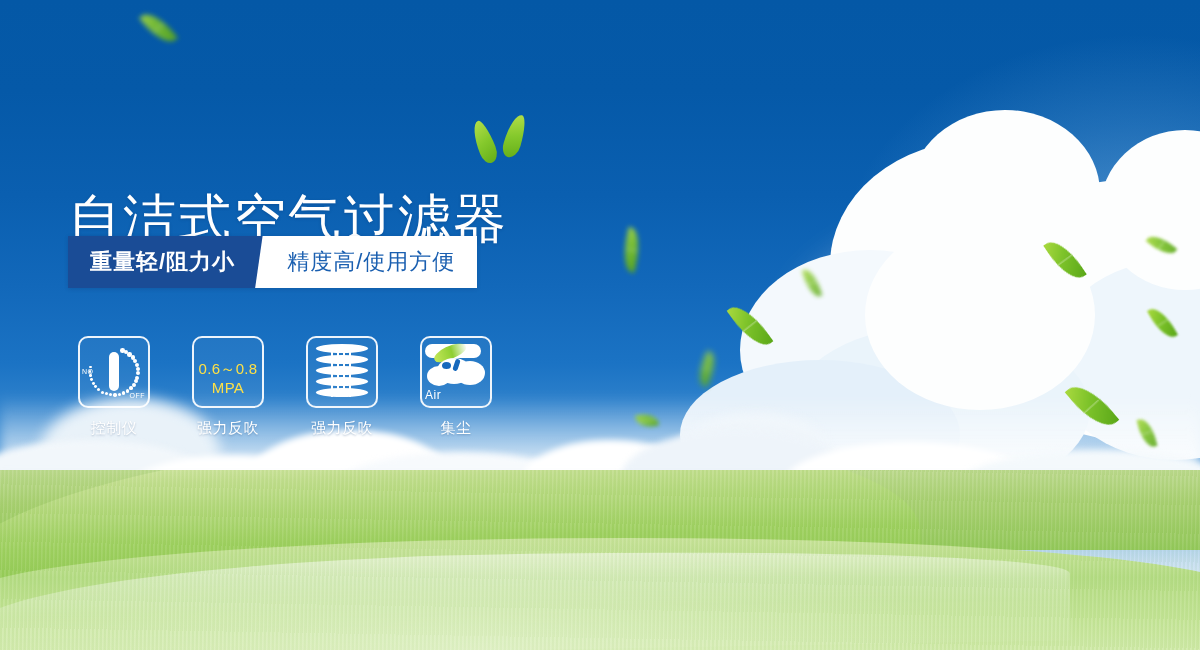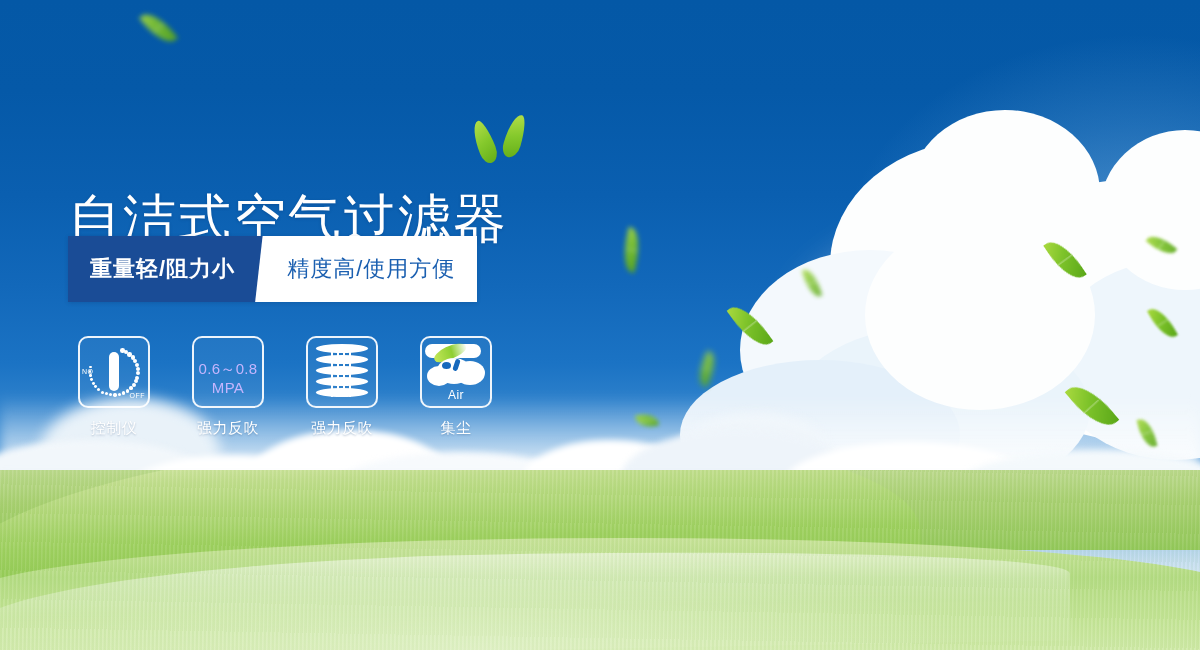--- a/index.html
+++ b/index.html
@@ -157,21 +157,21 @@
     position:absolute; width:17px; height:44px;
     background:linear-gradient(160deg,#b7e04b 0%,#85c92c 50%,#63ad18 100%);
     border-radius:60% 40% 55% 45% / 72% 68% 32% 28%;
   }
   .sprout .sl-left  { left:6px;  top:14px; transform:rotate(-22deg); }
   .sprout .sl-right { left:36px; top:8px;  transform:rotate(16deg); }
 
   
   .subtitle-band {
     position:absolute; left:68px; top:236px;
-    height:66px; display:flex; align-items:stretch;
+    height:52px; display:flex; align-items:stretch;
     box-shadow:0 1px 4px rgba(0,35,80,0.18);
   }
   .sub-dark {
     background:#1a4c96;
     color:#ffffff;
     font-size:22px; font-weight:bold; letter-spacing:1px;
     display:flex; align-items:center; padding:0 20px 0 22px;
   }
   .sub-slant {
     width:22px; background:#1a4c96; position:relative;
@@ -196,21 +196,21 @@
   .feature { width:72px; display:flex; flex-direction:column; align-items:center; }
   .feature-box {
     width:72px; height:72px;
     border:2px solid rgba(255,255,255,0.92);
     border-radius:10px;
     background:rgba(255,255,255,0.05);
     display:flex; align-items:center; justify-content:center;
     position:relative; overflow:hidden;
   }
   .feature-text {
-    color:#c4b5fd; text-align:center; line-height:19px;
+    color:#fde047; text-align:center; line-height:19px;
     font-size:15px; letter-spacing:0.3px;margin-top:12px;
   }
   .feature-caption {
     margin-top:11px; color:#ffffff; font-size:15px;
     white-space:nowrap; letter-spacing:0.5px;
     text-shadow:0 1px 2px rgba(0,40,90,0.25);
   }
 
   
   .gauge { position:relative; width:62px; height:58px; }
@@ -248,21 +248,21 @@
   .airicon .cbase { left:3px; top:30px; width:56px; height:14px; border-radius:8px; background:#ffffff; }
   .airicon .swoosh {
     position:absolute; left:8px; top:2px; width:34px; height:13px;
     background:linear-gradient(100deg,#c6e85a 0%,#8fcf32 55%,rgba(143,207,50,0) 100%);
     border-radius:50% 60% 40% 50%;
     transform:rotate(-26deg);
   }
   .airicon .cut1 { position:absolute; left:17px; top:18px; width:9px; height:7px; border-radius:50%; background:#1769bd; }
   .airicon .cut2 { position:absolute; left:29px; top:15px; width:5px; height:12px; border-radius:3px; background:#1769bd; transform:rotate(18deg); }
   .airicon .airtext {
-    position:absolute; left:0; right:0; bottom:-2px; text-align:center;
+    position:absolute; left:0; right:0; bottom:-2px; text-align:left;
     color:#ffffff; font-size:12px; letter-spacing:.5px;
   }
 </style>
 </head>
 <body>
 
 <div id="stage">
 
   <div class="sky"></div>
   <div class="sky-right-glow"></div>

